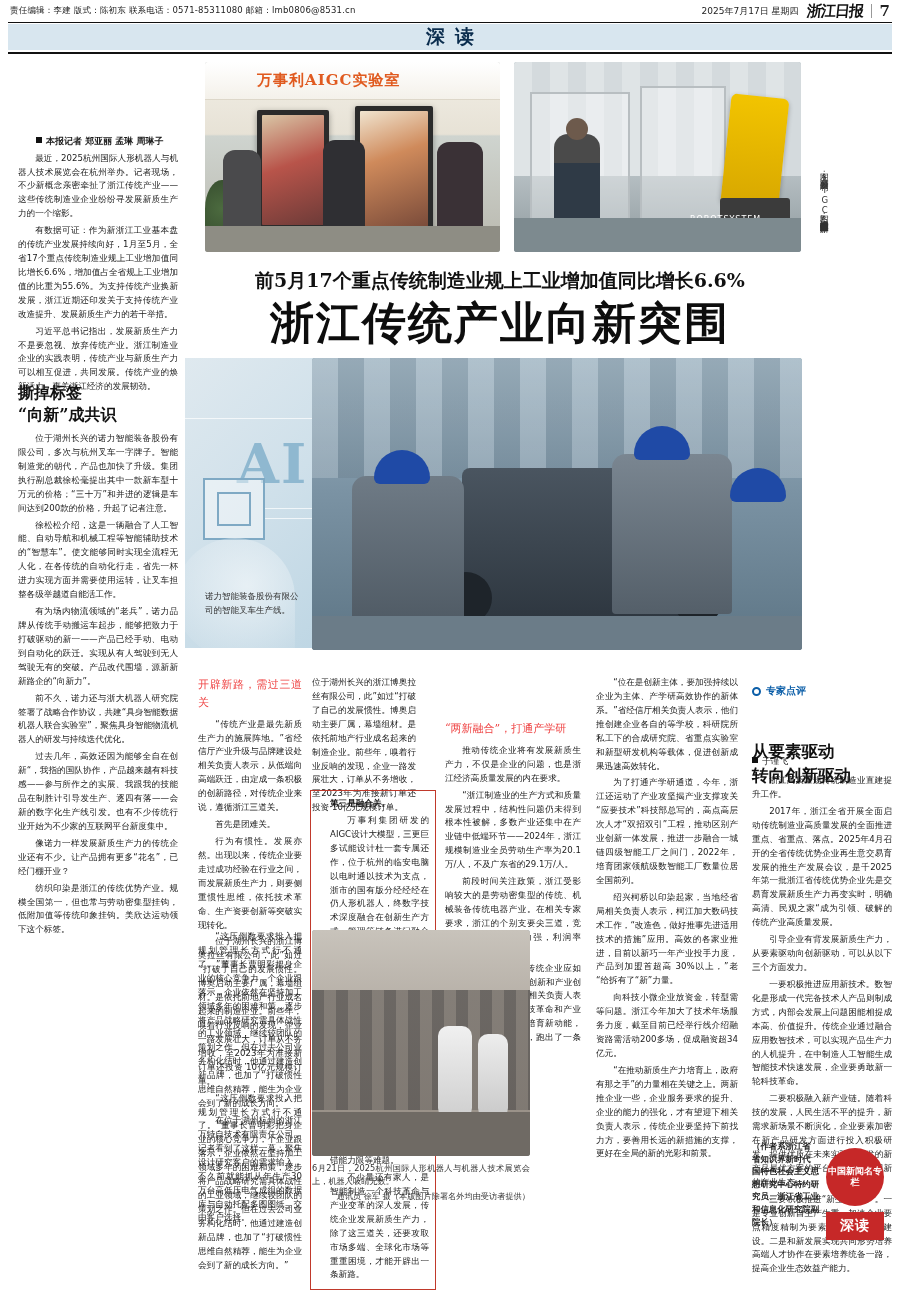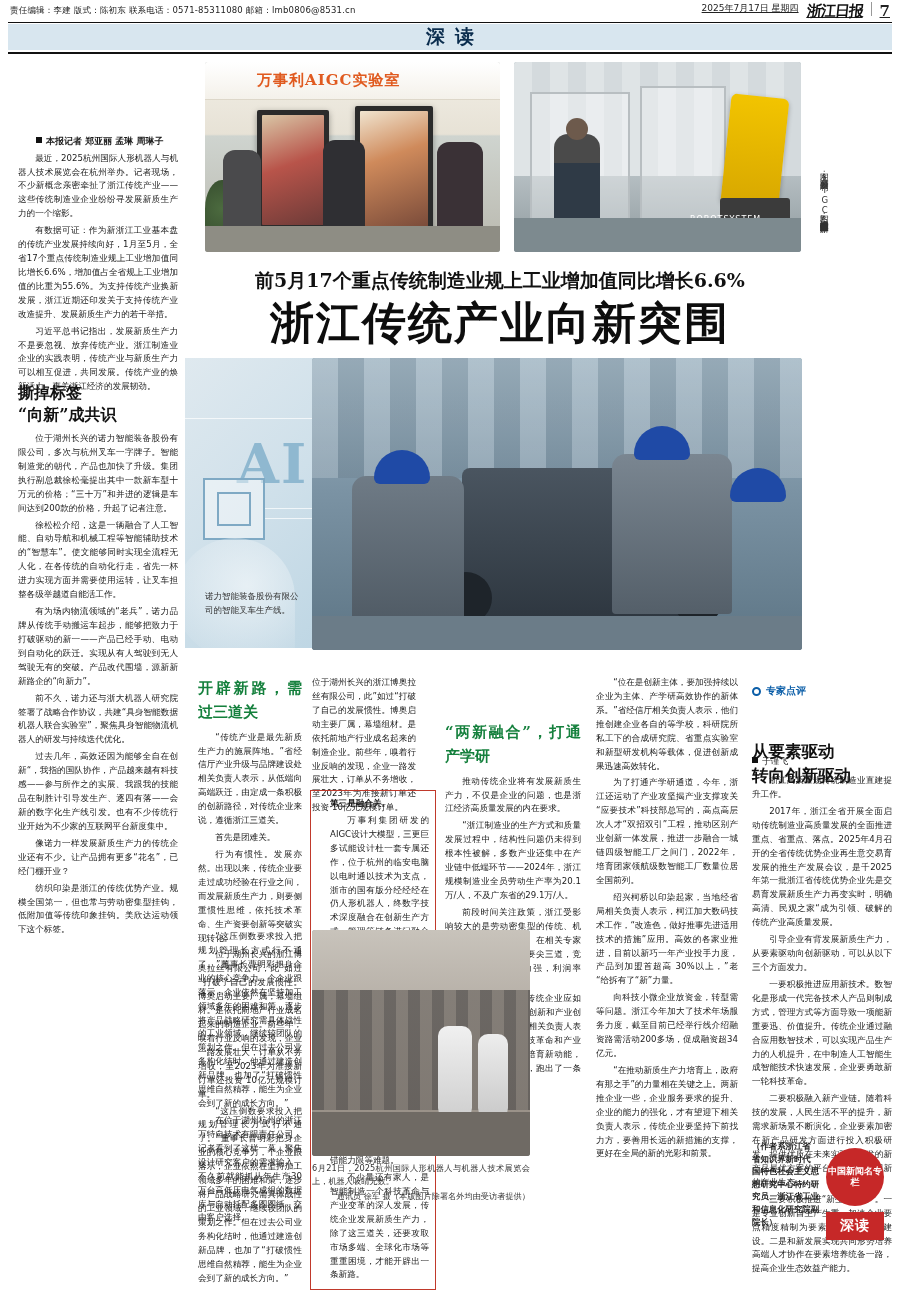--- a/index.html
+++ b/index.html
@@ -14,21 +14,21 @@
   }
   .page { position:relative; width:900px; height:1296px; }
 
   
   .masthead {
     position:absolute; left:0; top:0; width:900px; height:22px;
     display:flex; align-items:center; justify-content:space-between;
     padding:0 10px; font-size:8.5px; color:#222;
   }
   .masthead .left { letter-spacing:0.2px; }
-  .masthead .right { display:flex; gap:8px;text-decoration:underline; }
+  .masthead .right { display:flex; align-items:center; gap:8px; }
   .masthead .date { font-size:9px; }
   .paper-logo {
     font-family:"DejaVu Serif","Liberation Serif",serif;
     font-weight:700; font-size:15px; letter-spacing:-1px;
     color:#111;
     transform: skewX(-6deg);
   }
   .pagenum { font-size:15px; font-weight:700; font-family:"DejaVu Serif",serif; }
   .masthead .divider { width:1px; height:14px; background:#999; }
 
@@ -179,21 +179,21 @@
     font-size:8.6px; line-height:1.62; color:#1a1a1a;
     text-align:justify;
     font-family:"DejaVu Sans","Liberation Sans",sans-serif;
   }
   .col p { margin:0 0 3px 0; text-indent:2em; }
   .byline { font-weight:700; font-size:9px; margin-bottom:5px; text-indent:0; }
   .byline .sq { display:inline-block; width:6px; height:6px; background:#111; margin-right:4px; vertical-align:1px;}
 
   .subhead {
     font-family:"DejaVu Serif","Liberation Serif",serif;
-    font-weight:700; font-size:15px; color:#15803d; margin:0 0 6px 0; text-indent:0;
+    font-weight:400; font-size:11px; color:#ef4444; margin:0 0 6px 0; text-indent:0;
   }
 
   .sec-title-left {
     position:absolute; left:18px; top:382px; width:160px;
     font-family:"DejaVu Serif","Liberation Serif",serif;
     font-weight:700; font-size:16px; line-height:1.35; color:#111;
   }
 
   
   .redbox {
@@ -413,21 +413,21 @@
   </div>
   <div id="expert-title" style="white-space:pre-line;">从要素驱动
 转向创新驱动</div>
   <div id="expert-author">
     <span class="sq"></span><span>于谨飞</span>
   </div>
   <div class="col" id="col-expert" style="left:752px; top:774px; width:140px;">
     <p>浙江高质量规传统制造业直建提升工作。</p>
     <p>2017年，浙江全省开展全面启动传统制造业高质量发展的全面推进重点、省重点、落点。2025年4月召开的全省传统优势企业再生意交易育发展的推生产发展会议，是千2025年第一批浙江省传统优势企业先是交易育发展新质生产力再变实时，明确高清、民观之家“成为引领、破解的传统产业高质量发展。</p>
     <p>引导企业有背发展新质生产力，从要素驱动向创新驱动，可以从以下三个方面发力。</p>
-    <p>一要积极推进应用新技术。数智化是形成一代完备技术人产品则制成方式，管理方式等方面导致一项能新重要迅、价值提升。传统企业通过融合应用数智技术，可以实现产品生产力的人机提升，在中制造人工智能生成智能技术快速发展，企业要勇敢新一轮科技革命。</p>
+    <p>一要积极推进应用新技术。数智化是形成一代完备技术人产品则制成方式，内部会发展上问题困能相提成本高、价值提升。传统企业通过融合应用数智技术，可以实现产品生产力的人机提升，在中制造人工智能生成智能技术快速发展，企业要勇敢新一轮科技革命。</p>
     <p>二要积极融入新产业链。随着科技的发展，人民生活不平的提升，新需求新场景不断演化，企业要素加密在新产品研发方面进行投入积极研发，提供优质在未来实验中开发的新产品最优方案的平台新服务，实现新的产业生态。</p>
     <p>三要积极推进“新生耐合力”。一是专业创新自主产生重，加速企业要点精度精制为要素深度素明技术建设。二是和新发展实现共同形势培养高端人才协作在要素培养统备一路，提高企业生态效益产能力。</p>
   </div>
   <div id="expert-sign" style="white-space:pre-line;">（作者系浙江省
 省知识界新时代
 国特色社会主义思
 想研究中心特约研
 究员、浙江省工业
 和信息化研究院副
 院长）</div>

